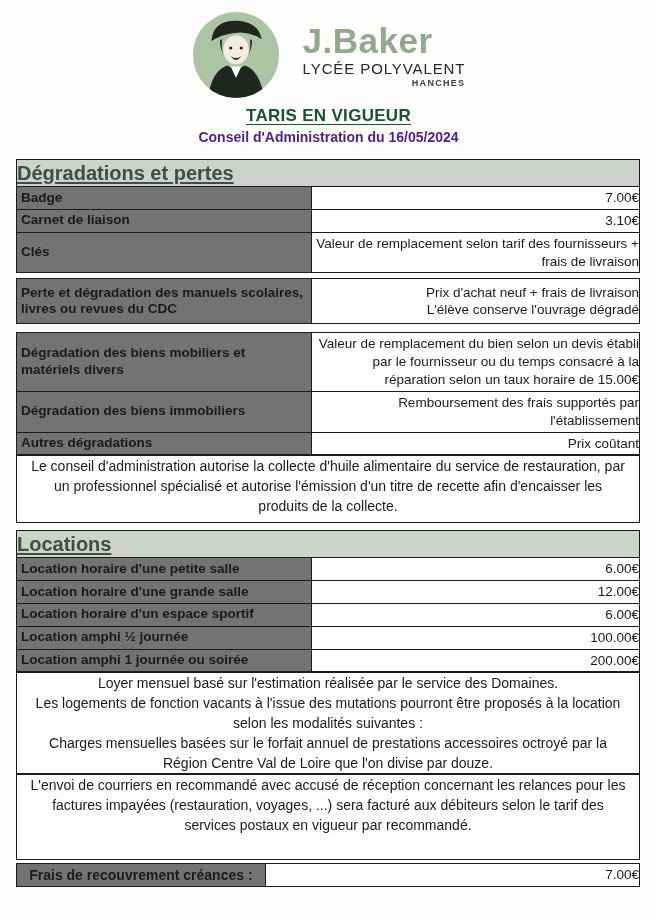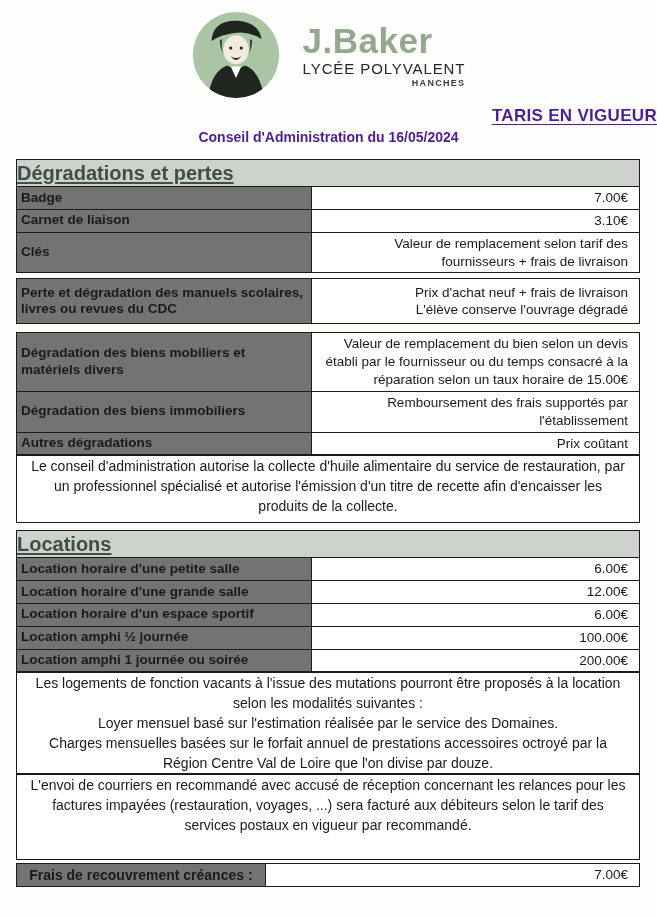--- a/index.html
+++ b/index.html
@@ -9,35 +9,35 @@
 
   
   .masthead { display:flex; justify-content:center; align-items:center; gap:12px; height:90px; }
   .logo-circle { width:88px; height:88px; flex:0 0 88px; }
   .logo-text { display:flex; flex-direction:column;margin-left:11px; }
   .brand { font-size:35px; font-weight:bold; color:#93a88f; line-height:1; letter-spacing:0.5px; }
   .brand-sub { font-size:15px; font-weight:normal; color:#252825; letter-spacing:0.9px; margin-top:2px; }
   .brand-loc { font-size:9px; font-weight:bold; color:#3a3e3a; letter-spacing:1.3px; text-align:right; margin-top:1px; }
 
   
-  .doc-title { text-align:right; margin-top:6px; font-size:17px; font-weight:bold; color:#4c1d95;
+  .doc-title { text-align:center; margin-top:6px; font-size:17px; font-weight:bold; color:#14532d;
                text-decoration:underline; text-underline-offset:3px; letter-spacing:0.3px; }
   .doc-subtitle { text-align:center; margin-top:3px; font-size:14px; font-weight:bold; color:#4c1d95; margin-bottom:14px; }
 
   
   .tbl { border:1.5px solid #1b1b1b; margin:0 17px 0 16px; background:#fff; }
   .gap5 { margin-top:5px; } .gap8 { margin-top:8px; } .gap7 { margin-top:7px; } .gap3 { margin-top:3px; } .gap10 { margin-top:10px; }
   .thead { background:#ced2cc; border-bottom:1px solid #1b1b1b; text-align:center; height:27px;
            display:flex; align-items:center; justify-content:flex-start; }
   .thead span { color:#3f4d45; font-size:20px; font-weight:bold; text-decoration:underline; text-underline-offset:2px; }
   .row { display:flex; align-items:stretch; }
   .row + .row { border-top:1px solid #1b1b1b; }
   .lbl { width:47.5%; background:#737373; border-right:1px solid #1b1b1b; font-weight:bold;
          font-size:13.5px; line-height:1.25; padding:2px 4px; display:flex; align-items:center; }
-  .val { flex:1; font-size:13.5px; line-height:1.32; padding:2px 11px; display:flex; align-items:center;
+  .val { flex:1; font-size:13.5px; line-height:1.32; padding:2px 0; display:flex; align-items:center;
          justify-content:flex-end; text-align:right; white-space:pre-line; }
   .h22 { min-height:22px; } .h21 { min-height:21px; } .h35 { min-height:35px; }
   .h44 { min-height:44px; } .h55 { min-height:55px; } .h34 { min-height:34px; } .h20 { min-height:20px; }
 
   
   .fee .lbl { width:40%; justify-content:center; text-align:center; font-size:14px; }
   .fee .row { min-height:20px; }
 
   
   .note { border:1.5px solid #1b1b1b; margin:0 17px 0 16px; background:#fff; text-align:center;
@@ -150,22 +150,22 @@
       <div class="lbl">Location amphi ½ journée</div>
       <div class="val">100.00€</div>
     </div>
     <div class="row h21">
       <div class="lbl">Location amphi 1 journée ou soirée</div>
       <div class="val">200.00€</div>
     </div>
   </section>
 
   <section class="note gap10">
+    <p>Loyer mensuel basé sur l'estimation réalisée par le service des Domaines.</p>
     <p>Les logements de fonction vacants à l'issue des mutations pourront être proposés à la location selon les modalités suivantes :</p>
-    <p>Loyer mensuel basé sur l'estimation réalisée par le service des Domaines.</p>
     <p>Charges mensuelles basées sur le forfait annuel de prestations accessoires octroyé par la Région Centre Val de Loire que l'on divise par douze.</p>
   </section>
 
   <section class="note tall gap10">
     <p>L'envoi de courriers en recommandé avec accusé de réception concernant les relances pour les factures impayées (restauration, voyages, ...) sera facturé aux débiteurs selon le tarif des services postaux en vigueur par recommandé.</p>
   </section>
 
   <section class="tbl fee gap3">
     <div class="row">
       <div class="lbl">Frais de recouvrement créances :</div>

